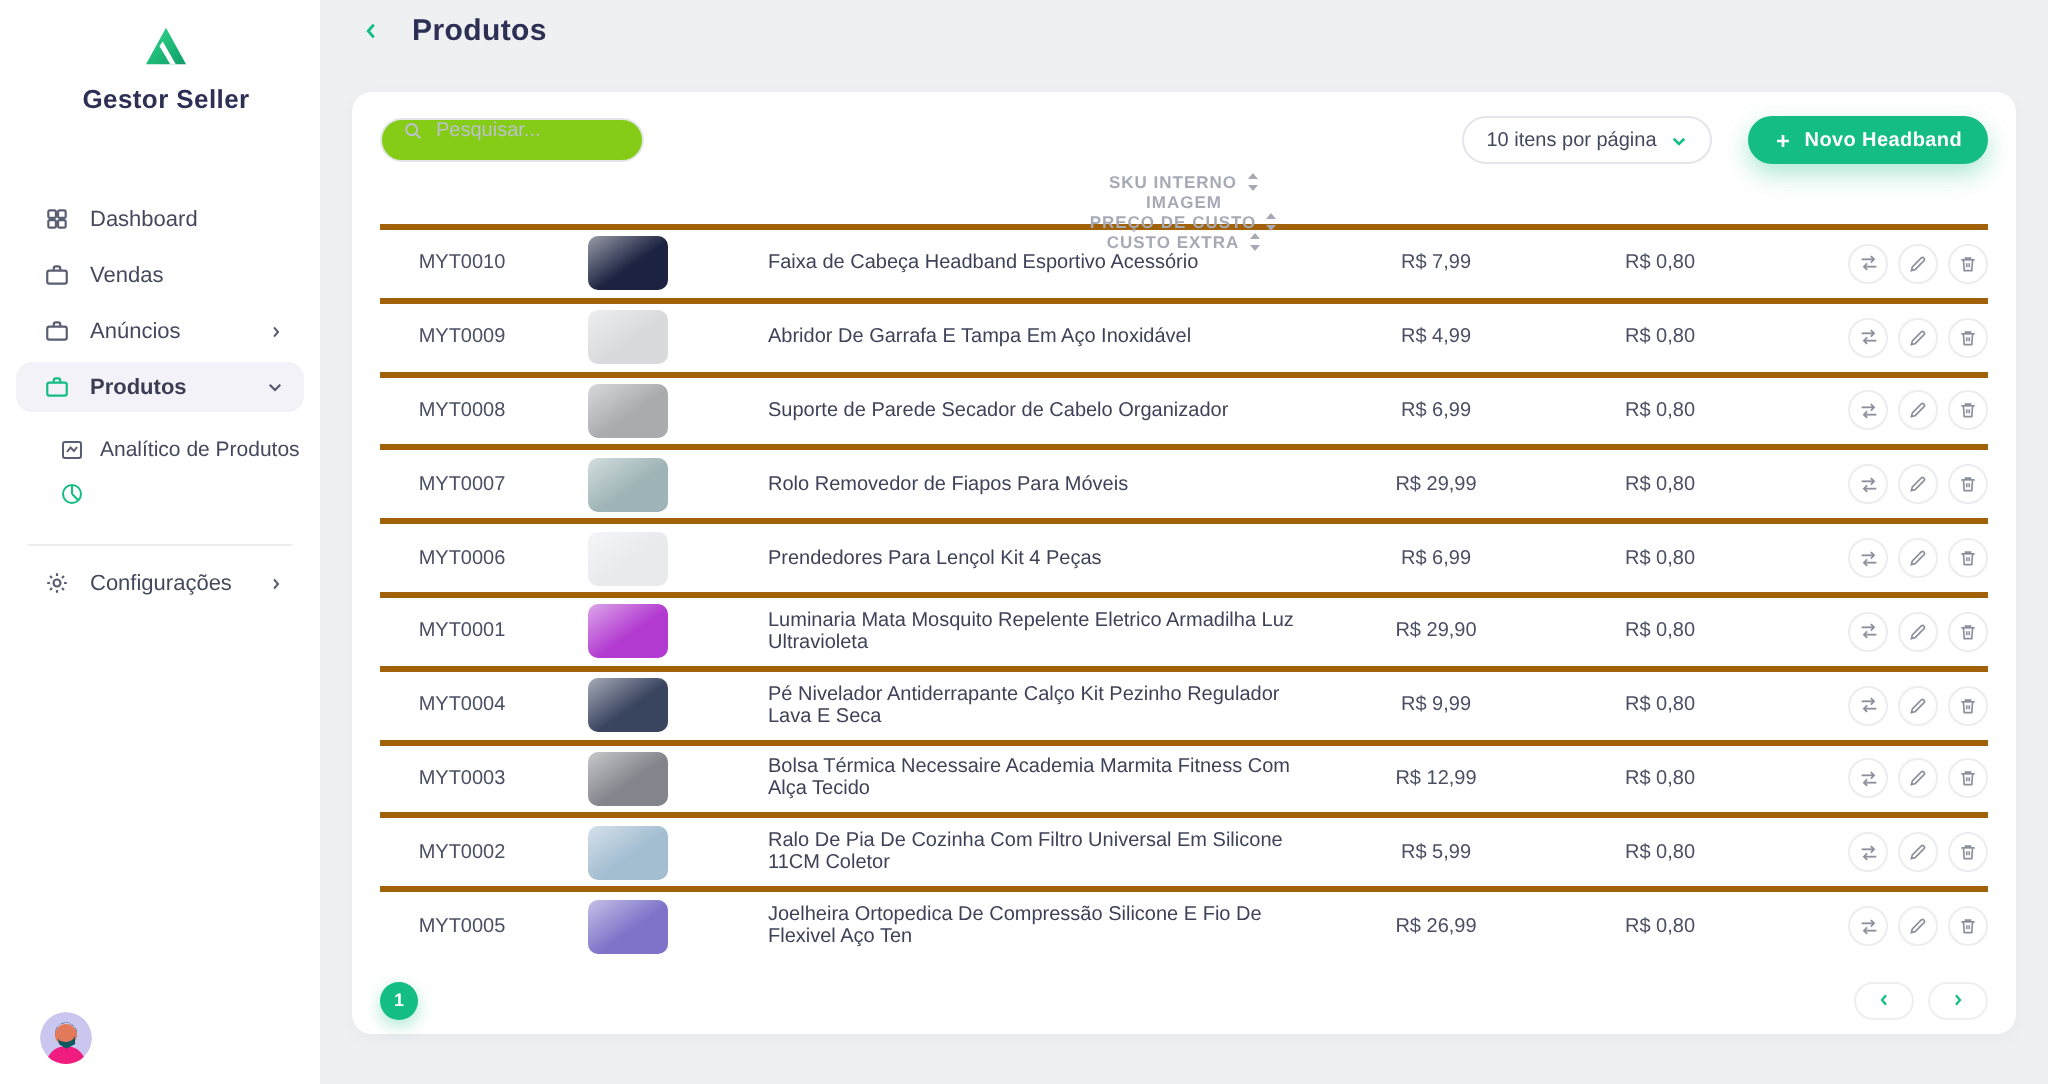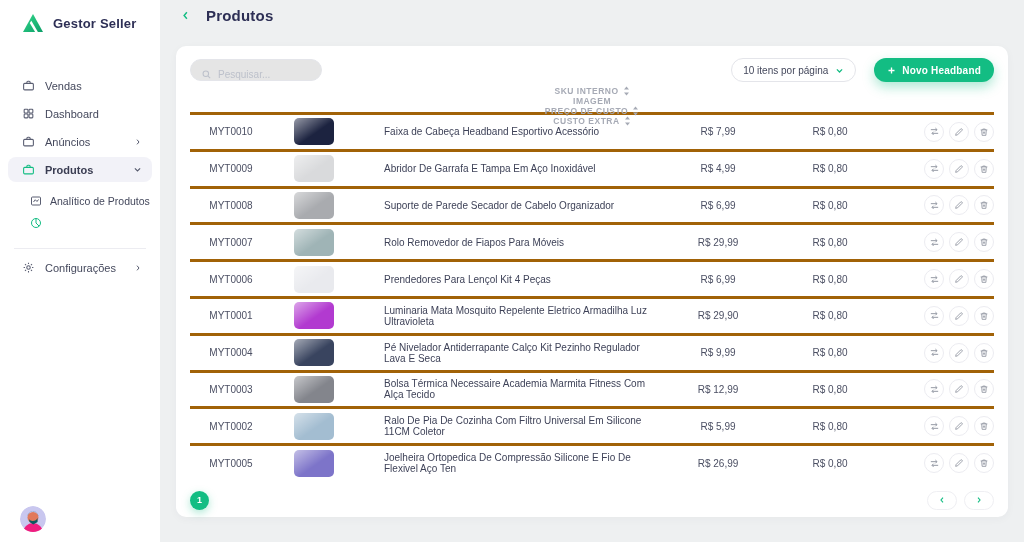--- a/index.html
+++ b/index.html
@@ -12,21 +12,21 @@
     color:#3f4254;
   }
   svg { display:block; }
 
   
   .sidebar {
     position:absolute; left:0; top:0; width:160px; height:542px;
     background:#ffffff;
     z-index:2;
   }
-  .logo-row { display:flex; align-items:center; gap:9px; padding:13px 16px 10px 22px; }
+  .logo-row { display:flex; align-items:center; gap:9px; padding:13px 16px 10px 22px;flex-direction:column; }
   .brand { font-size:13px; font-weight:700; color:#2d2f55; letter-spacing:.2px; }
   .nav { margin-top:30px; }
   .nav-item {
     display:flex; align-items:center; gap:10px;
     margin:3px 8px; padding:6px 10px 6px 14px;
     border-radius:8px; font-size:11px; color:#44485c;
     cursor:pointer;
   }
   .nav-item .ni-icon { color:#5a5e72; }
   .nav-item.active { background:#f2f2f8; font-weight:700; color:#3a3d52; }
@@ -57,22 +57,22 @@
   
   .card {
     position:absolute; left:176px; top:46px; width:832px; height:471px;
     background:#ffffff; border-radius:10px;
     box-shadow:0 2px 8px rgba(40,45,80,.04);
     padding:12px 14px 10px 14px;
   }
   .toolbar { display:flex; align-items:center; justify-content:space-between; }
   .search-box {
     width:132px; height:22px; border:1px solid #e4e5ea; border-radius:999px;
-    display:flex; align-items:flex-end; gap:6px; padding:0 10px; color:#bdc1cb;
-    background:#e5e5e5;
+    display:flex; align-items:flex-start; gap:6px; padding:0 10px; color:#bdc1cb;
+    background:#84cc16;
   }
   .search-box input {
     border:none; outline:none; width:100%; font-size:10px;
     font-family:"Liberation Sans", sans-serif; color:#44485c; background:transparent;
   }
   .search-box input::placeholder { color:#bdc1cb; }
   .toolbar-right { display:flex; align-items:center; gap:18px; }
   .pagesize {
     height:24px; border:1px solid #e4e5ea; border-radius:999px; background:#fff;
     display:flex; align-items:center; gap:7px; padding:0 11px;
@@ -159,37 +159,37 @@
         <path d="M10.2 8.5l7.2 12.5h-3.1L8.4 11z" fill="#ffffff"></path>
       </svg>
     </span>
     <span class="brand">Gestor Seller</span>
   </div>
 
   <nav class="nav">
     <div class="nav-item">
       <span class="ni-icon">
         <svg width="13" height="13" viewBox="0 0 24 24" fill="none" stroke="currentColor" stroke-width="2">
-          <rect x="3" y="8" width="18" height="12" rx="2"></rect>
-            <path d="M9 8V6a2 2 0 0 1 2-2h2a2 2 0 0 1 2 2v2"></path>
-        </svg>
-      </span>
-      <span>Vendas</span>
-    </div>
-
-    <div class="nav-item">
-      <span class="ni-icon">
-        <svg width="13" height="13" viewBox="0 0 24 24" fill="none" stroke="currentColor" stroke-width="2">
           <rect x="4" y="4" width="7" height="7" rx="1.5"></rect>
             <rect x="13" y="4" width="7" height="7" rx="1.5"></rect>
           <rect x="4" y="13" width="7" height="7" rx="1.5"></rect>
             <rect x="13" y="13" width="7" height="7" rx="1.5"></rect>
         </svg>
       </span>
       <span>Dashboard</span>
+    </div>
+
+    <div class="nav-item">
+      <span class="ni-icon">
+        <svg width="13" height="13" viewBox="0 0 24 24" fill="none" stroke="currentColor" stroke-width="2">
+          <rect x="3" y="8" width="18" height="12" rx="2"></rect>
+            <path d="M9 8V6a2 2 0 0 1 2-2h2a2 2 0 0 1 2 2v2"></path>
+        </svg>
+      </span>
+      <span>Vendas</span>
     </div>
 
     <div class="nav-item">
       <span class="ni-icon">
         <svg width="13" height="13" viewBox="0 0 24 24" fill="none" stroke="currentColor" stroke-width="2">
           <rect x="3" y="8" width="18" height="12" rx="2"></rect>
             <path d="M9 8V6a2 2 0 0 1 2-2h2a2 2 0 0 1 2 2v2"></path>
         </svg>
       </span>
       <span>Anúncios</span>

